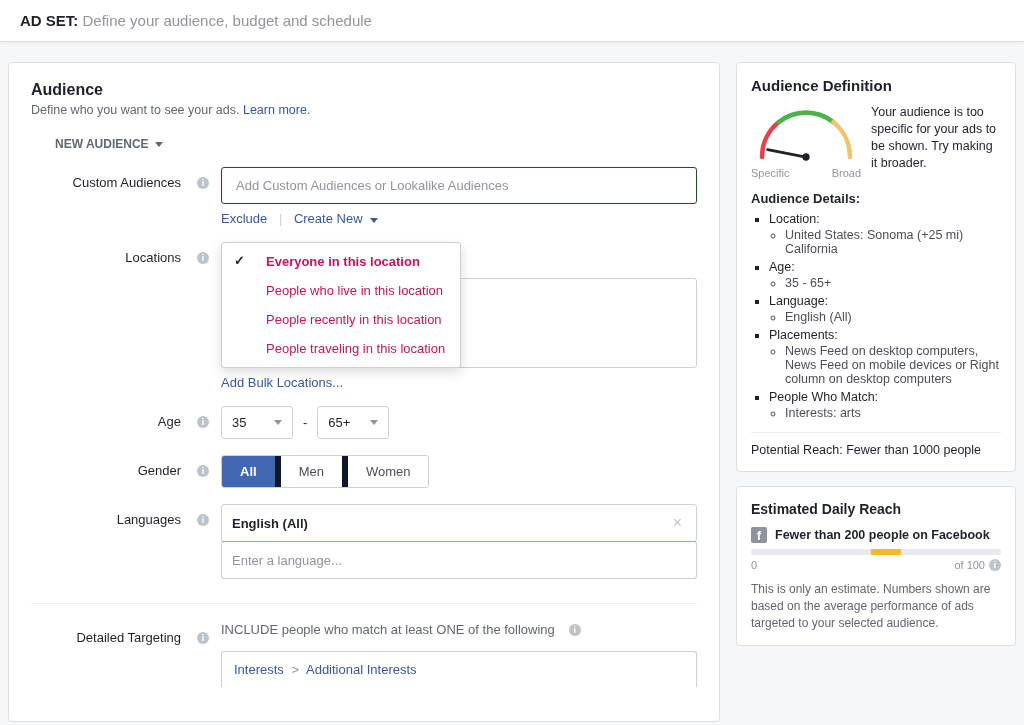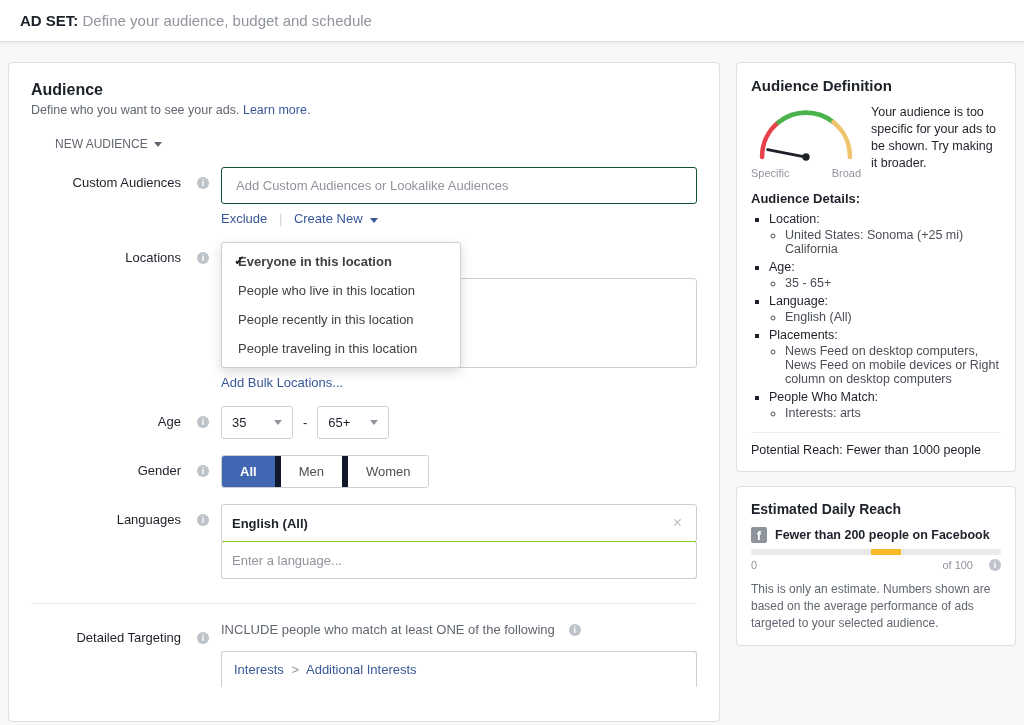--- a/index.html
+++ b/index.html
@@ -39,21 +39,21 @@
     border-radius: 4px;
     padding: 14px 14px;
   }
 
   h2.section-h { font-size: 16px; font-weight: bold; margin-bottom: 4px; }
   .section-sub { color: #616770; font-size: 12.5px; margin-bottom: 14px; }
   .section-sub a { color: #385898; text-decoration: none; }
 
   .new-audience-btn {
     display: inline-flex; align-items: center; gap: 6px;
-    color: #616770; font-weight: normal; font-size: 12px;
+    color: #616770; font-weight: bold; font-size: 12px;
     background: none; border: none; padding: 6px 0 16px 24px; cursor: pointer;
   }
   .caret-down {
     width: 0; height: 0; border-left: 4px solid transparent;
     border-right: 4px solid transparent; border-top: 5px solid #616770;
     display: inline-block;
   }
   .caret-down.blue { border-top-color: #385898; }
   .caret-down.gray { border-top-color: #90949c; }
   .caret-down.dkgray { border-top-color: #4b4f56; }
@@ -117,22 +117,22 @@
     color: #90949c; padding: 2px;
   }
 
   .dropdown-menu {
     position: absolute; top: 0; left: 0; width: 240px;
     background: #fff; border: 1px solid #ccd0d5; border-radius: 3px;
     box-shadow: 0 4px 12px rgba(0,0,0,0.15);
     z-index: 20; padding: 4px 0;
   }
   .dropdown-menu .dd-item {
-    padding: 7px 14px 7px 16px; font-size: 13px; cursor: pointer;
-    position: relative; color: #404040;
+    padding: 7px 14px 7px 44px; font-size: 13px; cursor: pointer;
+    position: relative; color: #be185d;
   }
   .dropdown-menu .dd-item.selected { font-weight: bold; }
   .dropdown-menu .dd-item.selected::before {
     content: "✓"; position: absolute; left: 12px; top: 6px;
     font-size: 13px; color: #1d2129;
   }
 
   .age-row { display: flex; align-items: center; gap: 10px; }
   .age-select {
     border: 1px solid #ccd0d5; border-radius: 3px;
@@ -397,21 +397,21 @@
       <div class="edr-title">Estimated Daily Reach</div>
       <div class="edr-row">
         <span class="fb-glyph">f</span>
         <span>Fewer than 200 people on Facebook</span>
       </div>
       <div class="bar-wrap">
         <div class="bar-seg"></div>
       </div>
       <div class="bar-axis">
         <span>0</span>
-        <span style="display:inline-flex; align-items:flex-end; gap:16px;">
+        <span style="display:inline-flex; align-items:flex-end; gap:4px;">
           <span>of 100</span>
           <span class="info-icon">i</span>
         </span>
       </div>
       <div class="edr-note">This is only an estimate. Numbers shown are based on the average performance of ads targeted to your selected audience.</div>
     </div>
   </div>
 </div>
 
 </body></html>

